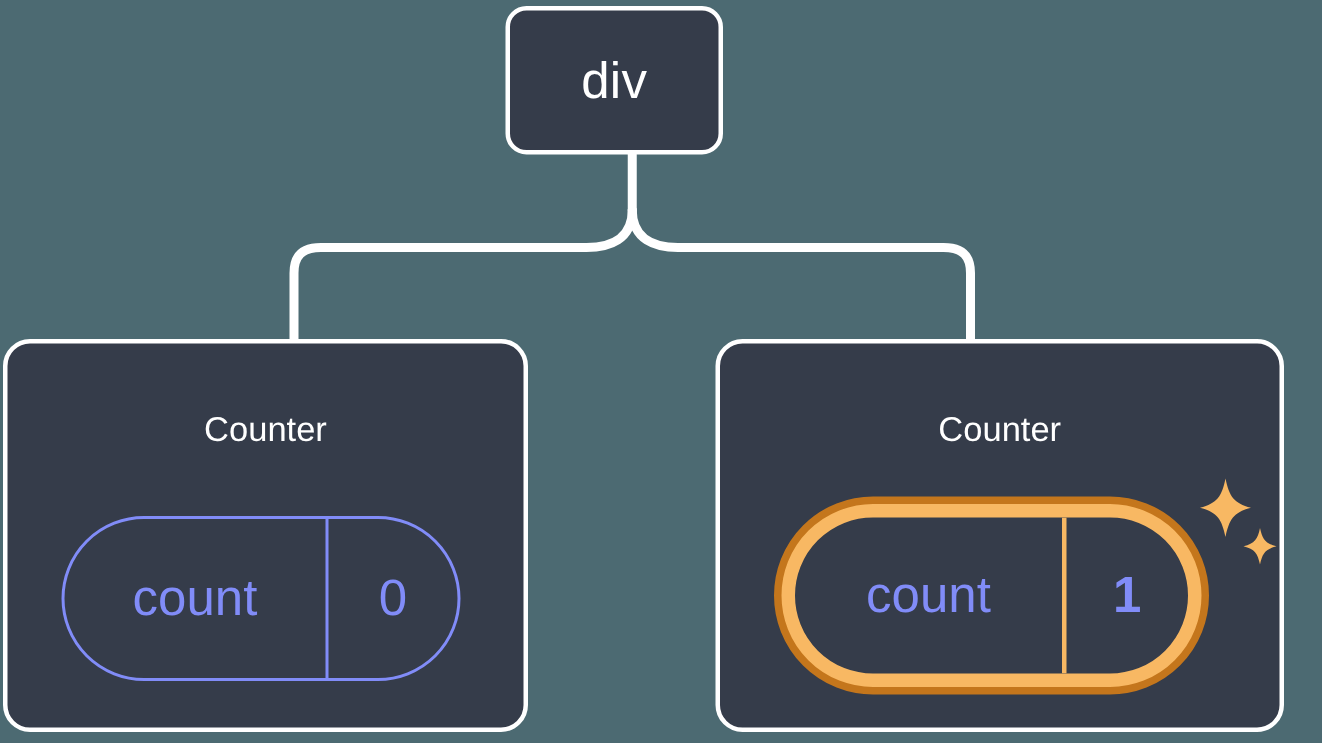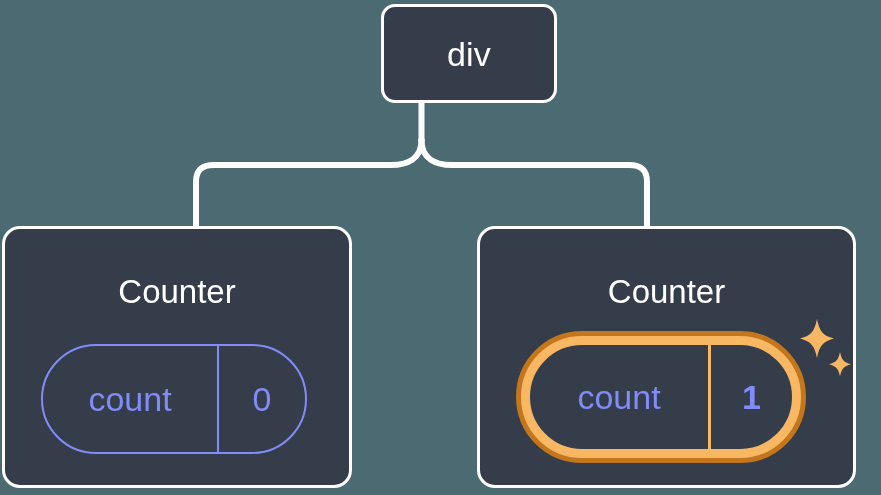--- a/index.html
+++ b/index.html
@@ -32,27 +32,26 @@
     position: absolute;
     background: #353b४8;
     background: #353c4a;
     border: 3px solid #ffffff;
     box-sizing: border-box;
   }
 
   #node-div {
     left: 337px;
     top: 4px;
-    width: 176px;
+    width: 145px;
     height: 99px;
     border-radius: 14px;
     display: flex;
     align-items: center;
     justify-content: center;
-    margin-left: 44px;
   }
   #node-div .node-title {
     color: #ffffff;
     font-size: 34px;
     font-weight: 400;
     letter-spacing: .2px;
     line-height: 1;
   }
 
   #node-counter-left {
@@ -70,21 +69,21 @@
     border-radius: 18px;
   }
 
   .node-title-top {
     position: absolute;
     left: 0;
     right: 0;
     top: 46px;
     text-align: center;
     color: #ffffff;
-    font-size: 33px;
+    font-size: 23px;
     font-weight: 400;
     line-height: 1;
   }
 
   
   .pill-wrap { position: absolute; }
 
   
   #pill-left {
     left: 41px;

